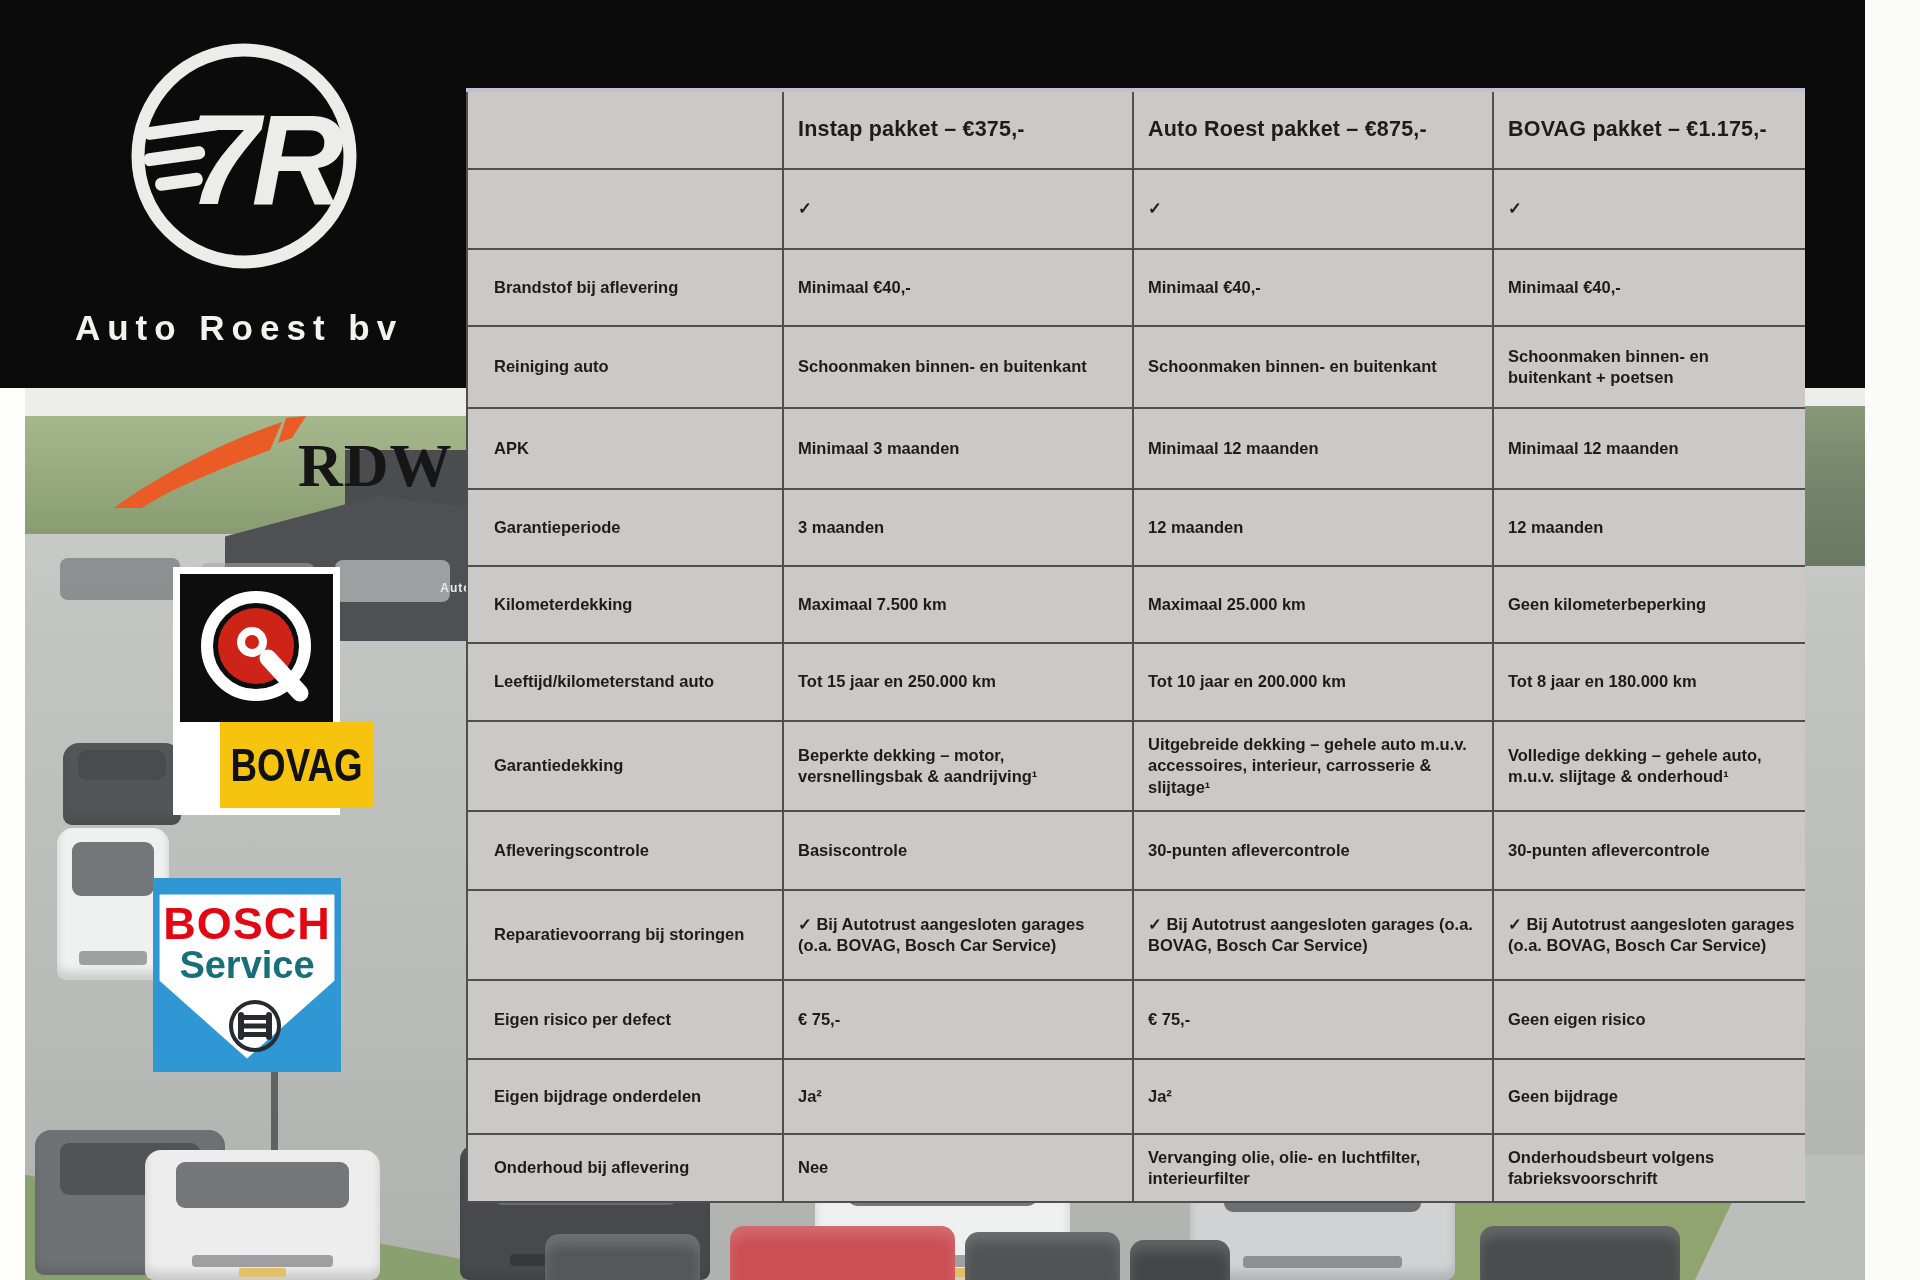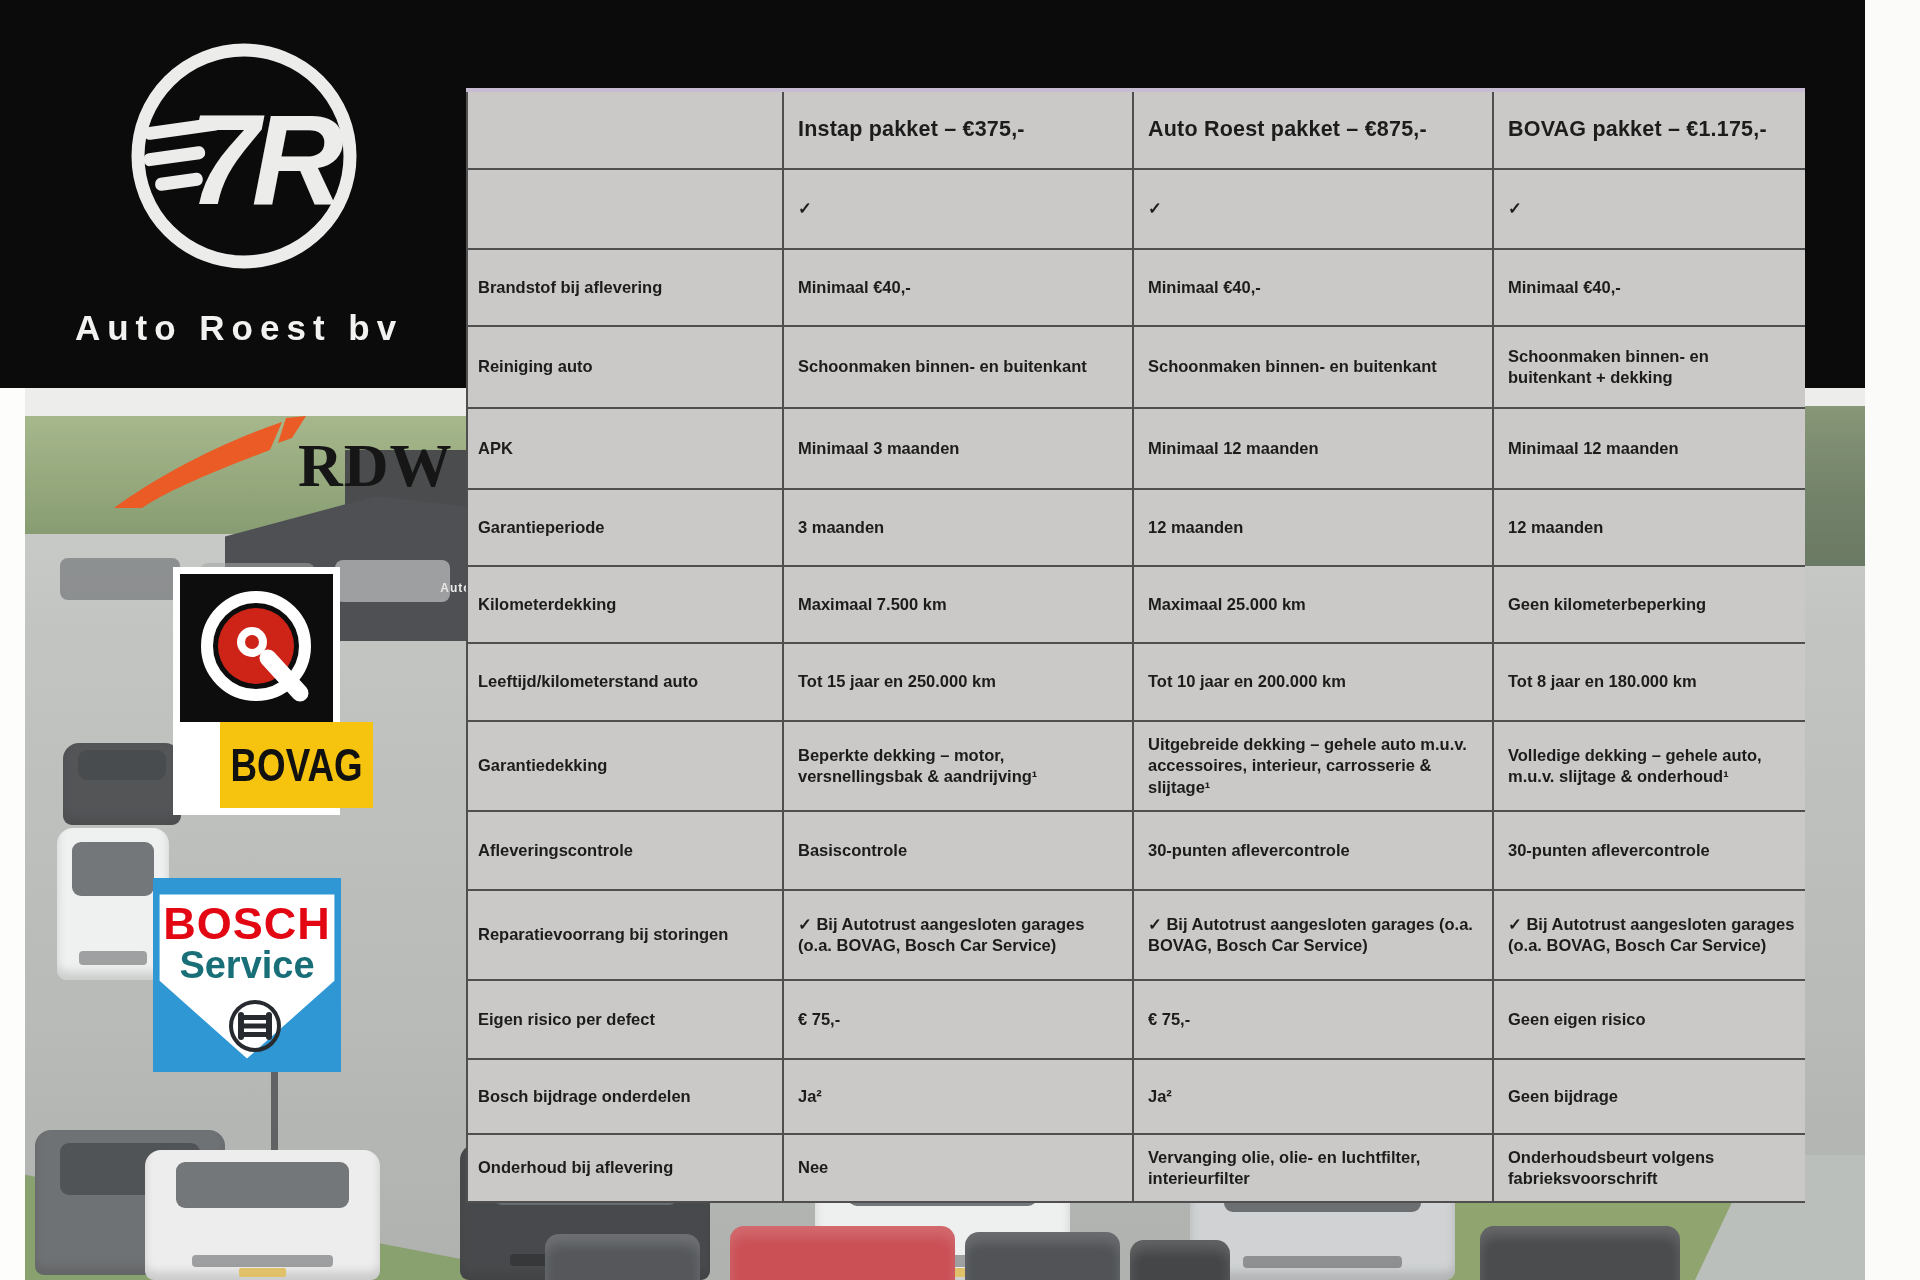--- a/index.html
+++ b/index.html
@@ -61,21 +61,21 @@
   
   .table{position:absolute;left:466px;top:88px;width:1339px;z-index:3;box-sizing:border-box;
          background:var(--grid,#4f4f4f);border-top:4px solid var(--accent,#c7bcd2);
          padding:0 2px 2px 2px;display:grid;gap:2px;
          grid-template-columns:314px 348px 358px 311px;
          grid-template-rows:76px 78px 75px 80px 79px 75px 75px 76px 88px 77px 88px 77px 73px 66px;}
   .cell{background:var(--cellbg,#cac9c7);display:flex;align-items:center;
         color:var(--celltext,#1c1c1c);font-weight:bold;font-size:16.5px;line-height:1.3;
         padding:6px 10px 6px 14px;box-sizing:border-box;}
   .cell.head{font-size:21.5px;letter-spacing:.2px;}
-  .cell.label{padding-left:10px;padding-right:6px;}
+  .cell.label{padding-left:26px;padding-right:6px;}
 
   .right-strip{position:absolute;left:1865px;top:0;width:55px;height:1280px;background:#fbfbfa;z-index:2;}
 </style>
 </head>
 <body>
 
 <div class="stage">
 
   <div class="photo">
     <div class="sky"></div>
@@ -191,21 +191,21 @@
       <div class="cell value">✓</div>
       <div class="cell value">✓</div>
       <div class="cell value">✓</div>
       <div class="cell label">Brandstof bij aflevering</div>
       <div class="cell value">Minimaal €40,-</div>
       <div class="cell value">Minimaal €40,-</div>
       <div class="cell value">Minimaal €40,-</div>
       <div class="cell label">Reiniging auto</div>
       <div class="cell value">Schoonmaken binnen- en buitenkant</div>
       <div class="cell value">Schoonmaken binnen- en buitenkant</div>
-      <div class="cell value">Schoonmaken binnen- en buitenkant + dekking</div>
+      <div class="cell value">Schoonmaken binnen- en buitenkant + poetsen</div>
       <div class="cell label">APK</div>
       <div class="cell value">Minimaal 3 maanden</div>
       <div class="cell value">Minimaal 12 maanden</div>
       <div class="cell value">Minimaal 12 maanden</div>
       <div class="cell label">Garantieperiode</div>
       <div class="cell value">3 maanden</div>
       <div class="cell value">12 maanden</div>
       <div class="cell value">12 maanden</div>
       <div class="cell label">Kilometerdekking</div>
       <div class="cell value">Maximaal 7.500 km</div>
@@ -224,21 +224,21 @@
       <div class="cell value">30-punten aflevercontrole</div>
       <div class="cell value">30-punten aflevercontrole</div>
       <div class="cell label">Reparatievoorrang bij storingen</div>
       <div class="cell value">✓ Bij Autotrust aangesloten garages (o.a. BOVAG, Bosch Car Service)</div>
       <div class="cell value">✓ Bij Autotrust aangesloten garages (o.a. BOVAG, Bosch Car Service)</div>
       <div class="cell value">✓ Bij Autotrust aangesloten garages (o.a. BOVAG, Bosch Car Service)</div>
       <div class="cell label">Eigen risico per defect</div>
       <div class="cell value">€ 75,-</div>
       <div class="cell value">€ 75,-</div>
       <div class="cell value">Geen eigen risico</div>
-      <div class="cell label">Bosch bijdrage onderdelen</div>
+      <div class="cell label">Eigen bijdrage onderdelen</div>
       <div class="cell value">Ja²</div>
       <div class="cell value">Ja²</div>
       <div class="cell value">Geen bijdrage</div>
       <div class="cell label">Onderhoud bij aflevering</div>
       <div class="cell value">Nee</div>
       <div class="cell value">Vervanging olie, olie- en luchtfilter, interieurfilter</div>
       <div class="cell value">Onderhoudsbeurt volgens fabrieksvoorschrift</div>
     </div>
 
   <div class="right-strip"></div>

